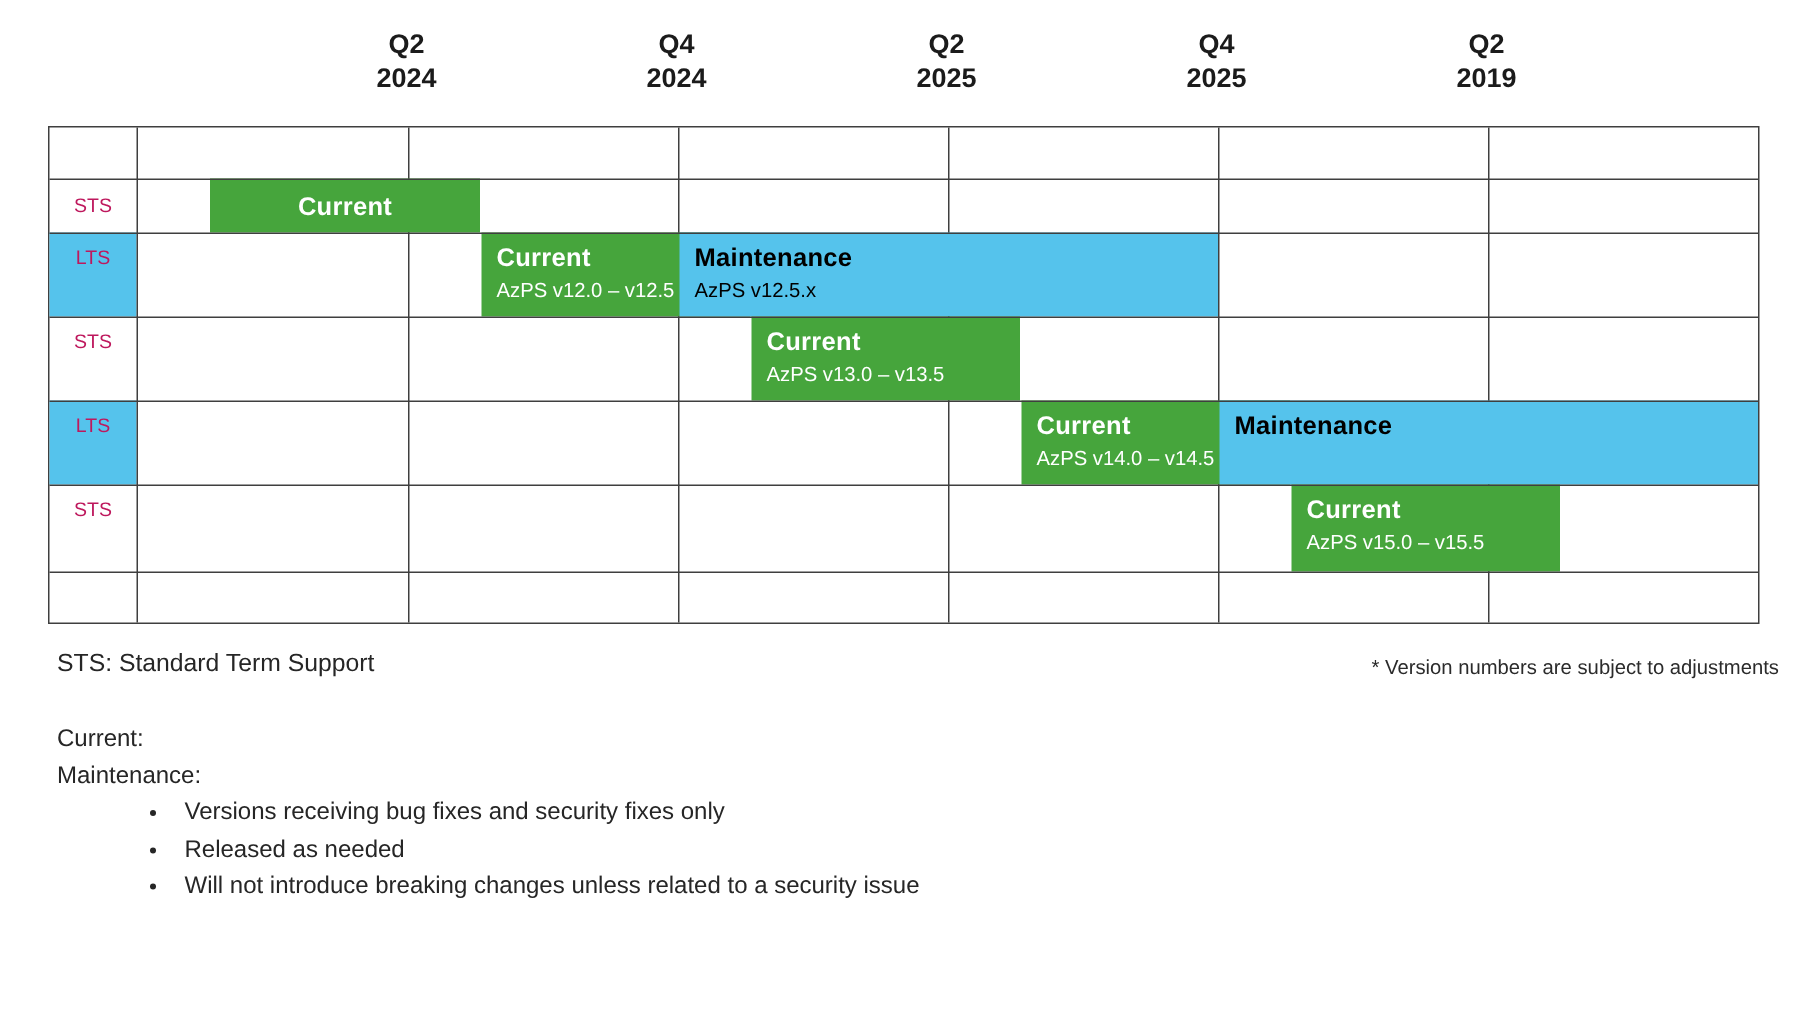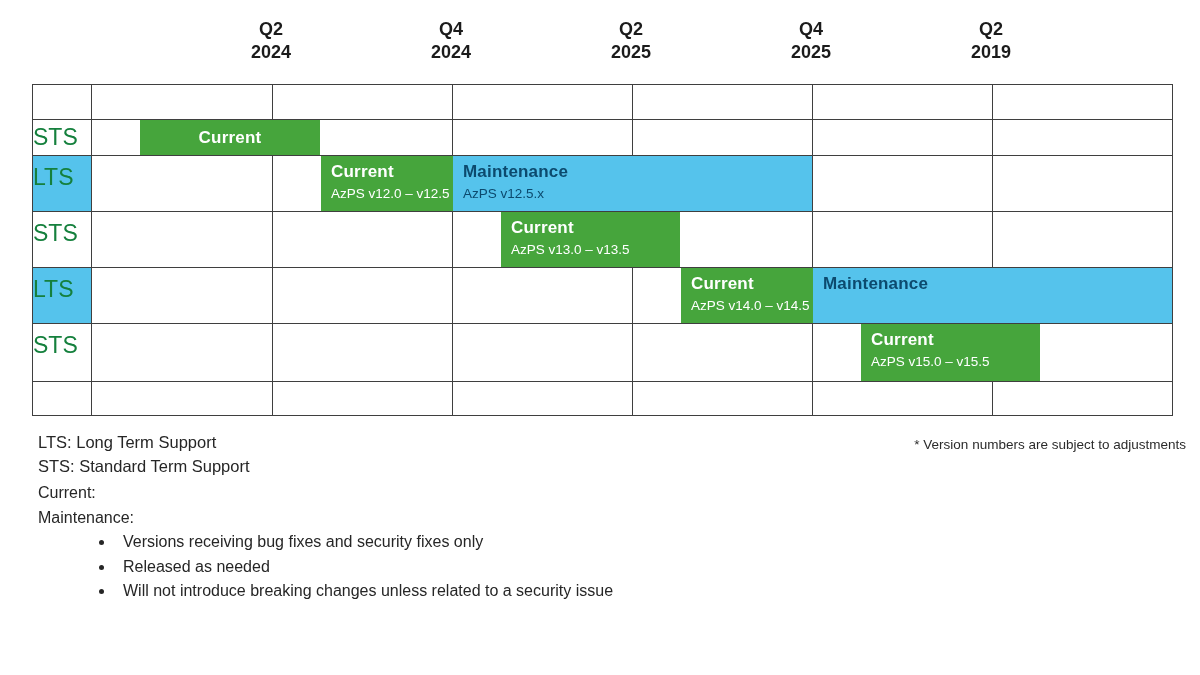--- a/index.html
+++ b/index.html
@@ -14,26 +14,26 @@
   }
   
   .roadmap {
     position:absolute; left:32px; top:84px; width:1139px; height:330px;
     border:1.5px solid #3f3f3f; box-sizing:content-box;
   }
   .lts-cell { position:absolute; left:0; width:58px; height:56px; background:#55C3EC; z-index:0; }
   .vline { position:absolute; top:0; bottom:0; width:1px; background:#3f3f3f; z-index:1; }
   .hline { position:absolute; left:0; right:0; height:1px; background:#3f3f3f; z-index:3; }
   .row-label {
-    position:absolute; left:0; width:58px; text-align:left; z-index:4;
-    font-size:23px; color:#15803d;
+    position:absolute; left:0; width:58px; text-align:center; z-index:4;
+    font-size:13px; color:#be185d;
   }
   .bar { position:absolute; z-index:2; box-sizing:border-box; padding:5px 6px 0 10px; overflow:hidden; }
   .bar.green { background:#46A53C; color:#ffffff;margin-left:48px; }
-  .bar.blue  { background:#55C3EC; color:#0c4a6e; }
+  .bar.blue  { background:#55C3EC; color:#000000; }
   .bar .phase { font-size:17px; font-weight:bold; line-height:23px; letter-spacing:0.2px; }
   .bar .versions { font-size:13.5px; line-height:19px; margin-top:1px; }
   .bar.center { display:flex; align-items:center; justify-content:center; padding:0; }
   
   .legend { position:absolute; left:38px; top:430px; font-size:16.5px; line-height:24px; color:#262626; }
   .footnote { position:absolute; left:834px; top:437px; width:352px; text-align:right; font-size:13.5px; color:#2b2b2b; }
   .defs { position:absolute; left:38px; top:481px; font-size:16px; line-height:24.5px; color:#262626; }
   .defs .term { margin:0; }
   .defs ul { margin:0; padding-left:77px; }
   .defs li { padding-left:8px; }
@@ -115,21 +115,20 @@
   <div class="hline" style="top:296px"></div>
 
   <div class="row-label" style="top:34px;line-height:36px">STS</div>
   <div class="row-label" style="top:79px">LTS</div>
   <div class="row-label" style="top:135px">STS</div>
   <div class="row-label" style="top:191px">LTS</div>
   <div class="row-label" style="top:247px">STS</div>
 </div>
 
 <div class="legend">
-  <div>LTS: Long Term Support</div>
   <div>STS: Standard Term Support</div>
 </div>
 
 <div class="footnote">* Version numbers are subject to adjustments</div>
 
 <div class="defs">
   <div class="term">Current:</div>
   <div class="term">Maintenance:</div>
   <ul>
     <li>Versions receiving bug fixes and security fixes only</li>

